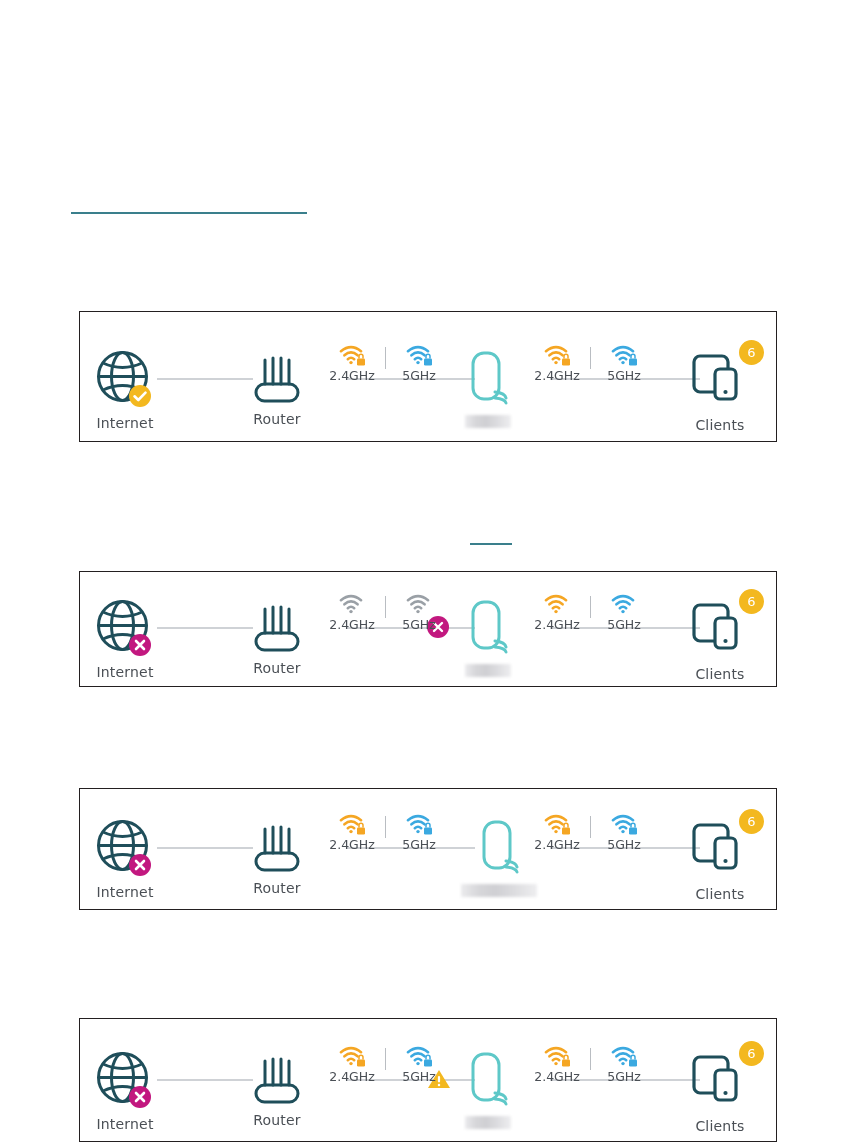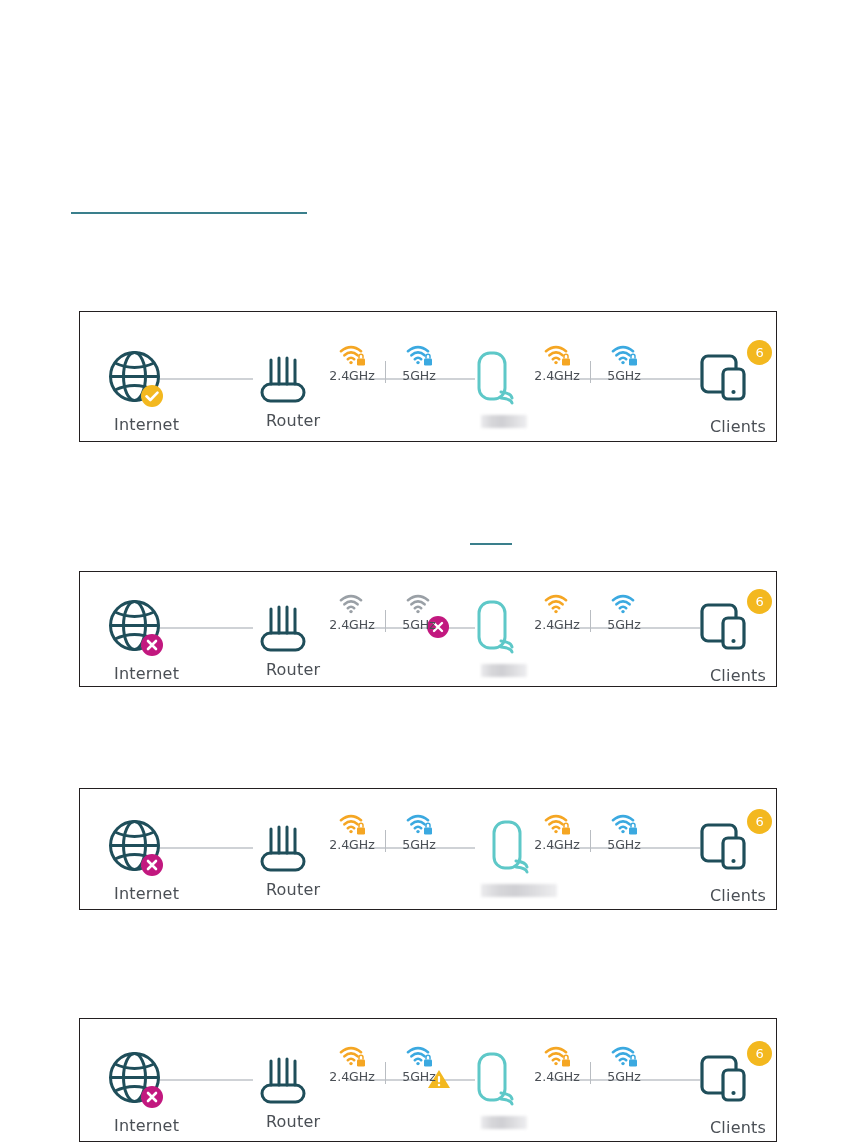--- a/index.html
+++ b/index.html
@@ -23,43 +23,43 @@
     box-sizing:border-box;
   }
   .panel-inner{position:relative;width:100%;height:100%;}
 
   
   .node{
     position:absolute;
     display:flex;flex-direction:column;align-items:center;
   }
   .node-label{
-    font-size:16px;color:#4a4f55;margin-top:5px;
-    letter-spacing:.2px;white-space:nowrap;margin-left:20px;
+    font-size:14px;color:#4a4f55;margin-top:5px;
+    letter-spacing:.2px;white-space:nowrap;
   }
   .node-label.redacted{
     background:linear-gradient(90deg,#ebebed 0%,#d7d7da 22%,#cfcfd3 45%,#dcdcdf 70%,#eeeef0 100%);
     color:transparent;border-radius:1px;
     filter:blur(1.4px);
   }
 
   
   .conn{position:absolute;height:1.5px;background:#cfd2d6;}
 
   
   .conn-badge{position:absolute;}
   .x-badge{
     width:22px;height:22px;border-radius:50%;
     background:#c2187f;display:flex;align-items:center;justify-content:center;
   }
   .x-badge svg{display:block;}
   .warn-badge{width:24px;height:22px;}
 
   
-  .wifi-group{position:absolute;display:flex;align-items:flex-end;}
+  .wifi-group{position:absolute;display:flex;align-items:flex-start;}
   .wifi-band{display:flex;flex-direction:column;align-items:center;width:54px;}
   .wifi-band .band-label{font-size:12.5px;color:#4a4f55;margin-top:2px;white-space:nowrap;}
   .wifi-sep{
     width:1px;height:22px;background:#b9bdc2;margin:3px 6px 0 6px;
   }
   .wifi-ico{width:27px;height:22px;display:block;}
 
   
   .count-badge{
     position:absolute;width:25px;height:25px;border-radius:50%;

